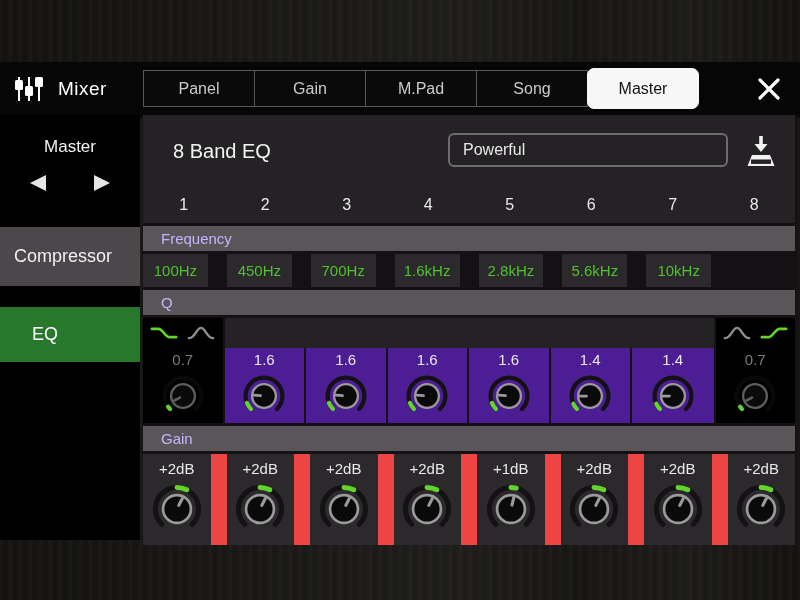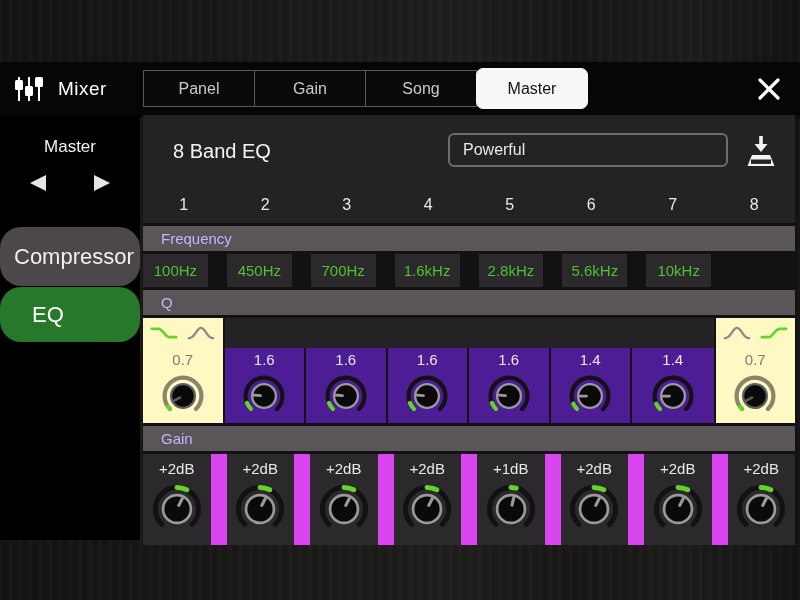--- a/index.html
+++ b/index.html
@@ -25,54 +25,54 @@
     height:41px;margin-top:-2px;z-index:2;}
   .close-btn{position:absolute;right:14px;top:12px;width:34px;height:30px;display:flex;
     align-items:center;justify-content:center;}
   
   .sidebar{position:absolute;left:0;top:115px;width:140px;height:425px;background:#000;}
   .master-sel{height:108px;color:#fff;}
   .master-label{text-align:center;padding-top:22px;font-size:17px;color:#f2f2f2;}
   .master-arrows{display:flex;justify-content:space-between;padding:16px 26px 0 26px;}
   .arrow-btn{width:24px;height:20px;display:flex;align-items:center;justify-content:center;}
   .side-item{height:59px;background:#4b474b;display:flex;align-items:center;
-    padding-left:14px;font-size:22px;color:#f0f0f0;margin-top:4px;border-radius:21px;}
-  .side-item.active{height:55px;margin-top:1px;background:var(--eqgreen,#28782c);color:#fff;padding-left:32px;}
+    padding-left:14px;font-size:18px;color:#f0f0f0;margin-top:4px;}
+  .side-item.active{height:55px;margin-top:21px;background:var(--eqgreen,#28782c);color:#fff;padding-left:32px;}
   
   .main{position:absolute;left:143px;top:115px;width:652px;height:430px;background:#242224;}
   .main-header{position:relative;height:72px;}
   .main-title{position:absolute;left:30px;top:0;line-height:72px;font-size:20px;color:#f4f4f4;}
   .preset{position:absolute;left:305px;top:18px;width:280px;height:34px;box-sizing:border-box;
     border:2px solid #6d6d6d;border-radius:6px;font-size:16px;color:#e8e8e8;
     line-height:30px;padding-left:13px;}
   .save-btn{position:absolute;right:16px;top:18px;width:36px;height:42px;display:flex;
     align-items:center;justify-content:center;}
   .numbers{display:grid;grid-template-columns:repeat(8,1fr);height:36px;align-items:center;
     text-align:center;font-size:16px;color:#eaeaea;}
   .rowhead{height:25px;background:#595559;border-top:3px solid #131113;border-bottom:3px solid #131113;
     display:flex;align-items:center;padding-left:18px;font-size:15px;color:#c4b5fd;}
   .freqrow{display:grid;grid-template-columns:repeat(8,1fr);gap:19px;background:#131113;height:33px;}
   .fcell{background:#2b292b;display:flex;align-items:center;justify-content:center;
     font-size:15px;color:var(--green,#4fc22f);}
   
   .qsec{display:grid;grid-template-columns:repeat(8,1fr);height:105px;}
   .qcell{display:flex;flex-direction:column;}
-  .qcell.shelf{background:#fef9c3;border-right:2px solid #131113;border-left:2px solid #131113;}
+  .qcell.shelf{background:#000000;border-right:2px solid #131113;border-left:2px solid #131113;}
   .qcell.shelf:first-child{border-left:none;}
   .qcell.shelf:last-child{border-right:none;border-left:2px solid #131113;}
   .qicons{height:30px;display:flex;align-items:center;justify-content:center;gap:9px;}
   .qspacer{height:30px;}
   .qknobarea{flex:1;background:#4c1d95;border-right:2px solid #131113;display:flex;flex-direction:column;}
   .qcell:nth-child(7) .qknobarea{border-right:none;}
   .qcell.shelf .qknobarea{background:transparent;border-right:none;}
   .kval{height:24px;line-height:24px;text-align:center;font-size:15px;color:#e8e8e8;}
   .dim .kval{color:#7b7b7b;}
   .knob{width:46px;height:46px;margin:1px auto 0 auto;}
   
-  .gainrow{display:grid;grid-template-columns:repeat(8,1fr);gap:16px;background:#d946ef;height:91px;}
+  .gainrow{display:grid;grid-template-columns:repeat(8,1fr);gap:16px;background:#ef4444;height:91px;}
   .gcell{background:#2b292b;display:flex;flex-direction:column;padding-top:3px;}
   .gknob{width:54px;height:54px;margin:1px auto 0 auto;}
   svg{display:block;}
 </style>
 </head>
 <body>
 
 <div class="screen">
 
   <div class="topbar">
@@ -85,20 +85,21 @@
           <rect x="3" y="6" width="8" height="10" rx="1.5" fill="#fff"></rect>
           <rect x="13" y="12" width="8" height="10" rx="1.5" fill="#fff"></rect>
           <rect x="23" y="3" width="8" height="10" rx="1.5" fill="#fff"></rect>
         </svg>
       </span>
       <span class="app-title">Mixer</span>
     </div>
     <div class="tabs">
       <div class="tab">Panel</div>
       <div class="tab">Gain</div>
+      <div class="tab">M.Pad</div>
       <div class="tab">Song</div>
       <div class="tab active">Master</div>
     </div>
     <div class="close-btn">
       <span>
         <svg width="26" height="26" viewBox="0 0 26 26">
           <line x1="4" y1="4" x2="22" y2="22" stroke="#fff" stroke-width="3.2" stroke-linecap="round"></line>
           <line x1="22" y1="4" x2="4" y2="22" stroke="#fff" stroke-width="3.2" stroke-linecap="round"></line>
         </svg>
       </span>

